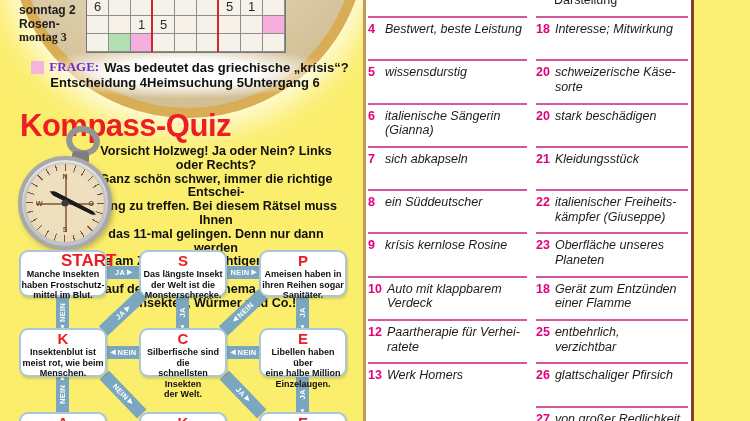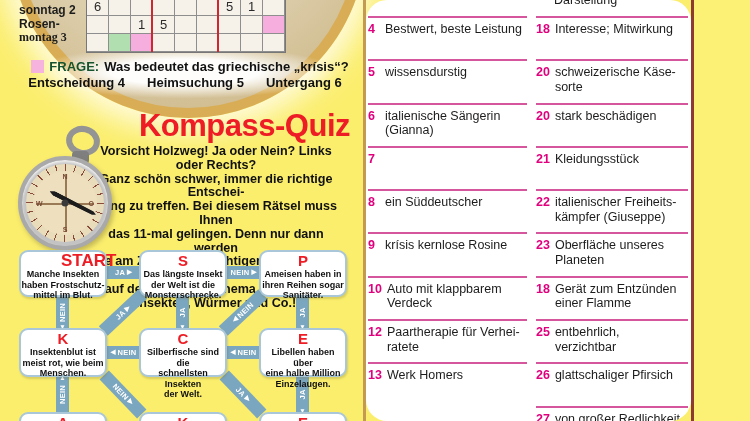--- a/index.html
+++ b/index.html
@@ -37,26 +37,26 @@
   }
   .cal-cell.pink  { background:#f6aede; }
   .cal-cell.green { background:#b2dfb0; }
   .red-line { width:2px; height:55px; top:-3px; background:#cf2730; }
   .row-label { font-size:12px; font-weight:700; color:#1c1c1c; white-space:pre; }
 
   
   .frage-line { left:40px; top:59px; width:300px; display:flex; align-items:center; gap:5px; justify-content:center;
                 font-size:13px; font-weight:700; color:#111; white-space:nowrap; }
   .frage-square { width:13px; height:13px; background:#f6b3dd; flex:0 0 auto; }
-  .frage-label { color:#14532d; }
-  .frage-answers { left:20px; top:75px; width:330px; display:flex; justify-content:center; gap:22px;
+  .frage-label { color:#6d28d9;font-family:Liberation Serif, serif; }
+  .frage-answers { left:20px; top:75px; width:330px; display:flex; justify-content:center; 
                    font-size:13px; font-weight:700; color:#111; white-space:nowrap; }
 
   
-  .quiz-title { left:20px; top:108px; width:330px; text-align:right;
+  .quiz-title { left:20px; top:108px; width:330px; text-align:left;
                 font-size:31px; font-weight:700; color:#ee1c24; letter-spacing:-0.5px; }
   .quiz-intro { left:88px; top:145px; width:256px; text-align:center;
                 font-size:12.6px; line-height:13.8px; font-weight:700; color:#101010; white-space:pre-line; }
 
   
   .compass { left:10px; top:126px; width:112px; height:124px; }
   .c-ring { position:absolute; left:56px; top:0; width:34px; height:30px; border:6px solid #949494;
             border-radius:50%; transform:rotate(12deg); }
   .c-stem { position:absolute; left:62px; top:25px; width:17px; height:13px; background:#7f7f7f; border-radius:4px; }
   .c-body { position:absolute; left:8px; top:30px; width:94px; height:94px; border-radius:50%;
@@ -276,26 +276,26 @@
   <span class="letter">A</span>
 </div>
 <div class="fbox" style="left:139px; top:412px; height:40px;">
   <span class="letter">K</span>
 </div>
 <div class="fbox" style="left:259px; top:412px; height:40px;">
   <span class="letter">E</span>
 </div>
 
 <div class="abs" style="left:363px; top:0; width:3px; height:421px; background:#c49a52;"></div>
-<div class="abs" style="left:366px; top:0; width:325px; height:421px; background:#ffffff; overflow:hidden;border-radius:21px;">
+<div class="abs" style="left:366px; top:0; width:325px; height:421px; background:#ffffff; overflow:hidden;">
   <style>
     .clue-col { position:absolute; top:0; }
     .clue-row { height:43.3px; border-top:2px solid #d5569c; padding-top:4px; display:flex; gap:5px; }
     .clue-num { font-size:12.5px; font-weight:700; color:#e0007d; min-width:12px; line-height:14.5px; }
-    .clue-txt { font-size:12.5px; line-height:14.5px; color:#1c1c1c; white-space:pre-line; }
+    .clue-txt { font-size:12.5px; line-height:14.5px; color:#1c1c1c; white-space:pre-line;font-style:italic; }
     .frag { position:absolute; font-size:12.5px; color:#1c1c1c; }
   </style>
 
   <span class="frag" style="left:188px; top:-7px;">Darstellung</span>
 
   <div class="clue-col" style="left:2px; width:159px; top:16px;">
     <div class="clue-row">
         <span class="clue-num">4</span>
         <span class="clue-txt">Bestwert, beste Leistung</span>
       </div>
@@ -303,20 +303,21 @@
         <span class="clue-num">5</span>
         <span class="clue-txt">wissensdurstig</span>
       </div>
     <div class="clue-row">
         <span class="clue-num">6</span>
         <span class="clue-txt">italienische Sängerin
 (Gianna)</span>
       </div>
     <div class="clue-row">
         <span class="clue-num">7</span>
+        <span class="clue-txt">sich abkapseln</span>
       </div>
     <div class="clue-row">
         <span class="clue-num">8</span>
         <span class="clue-txt">ein Süddeutscher</span>
       </div>
     <div class="clue-row">
         <span class="clue-num">9</span>
         <span class="clue-txt">krísis kernlose Rosine</span>
       </div>
     <div class="clue-row">

